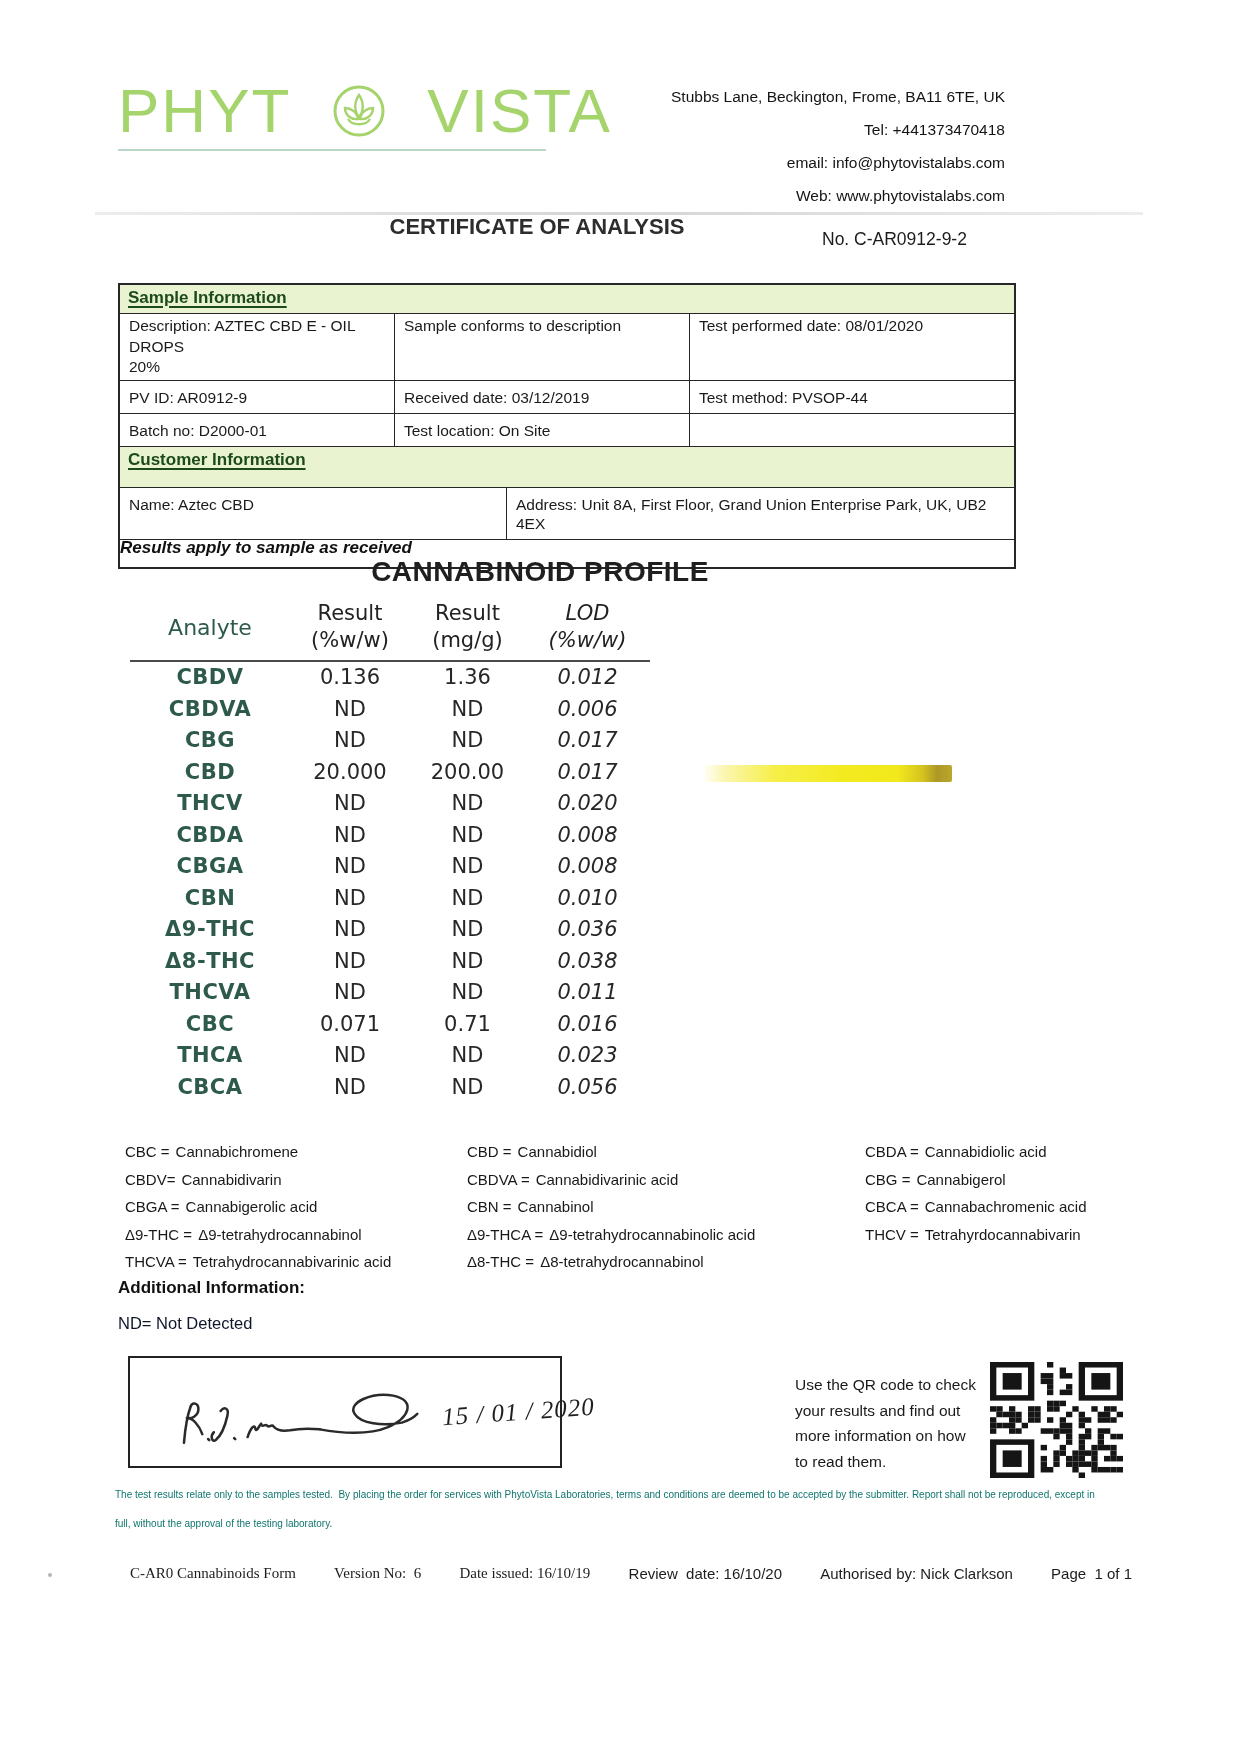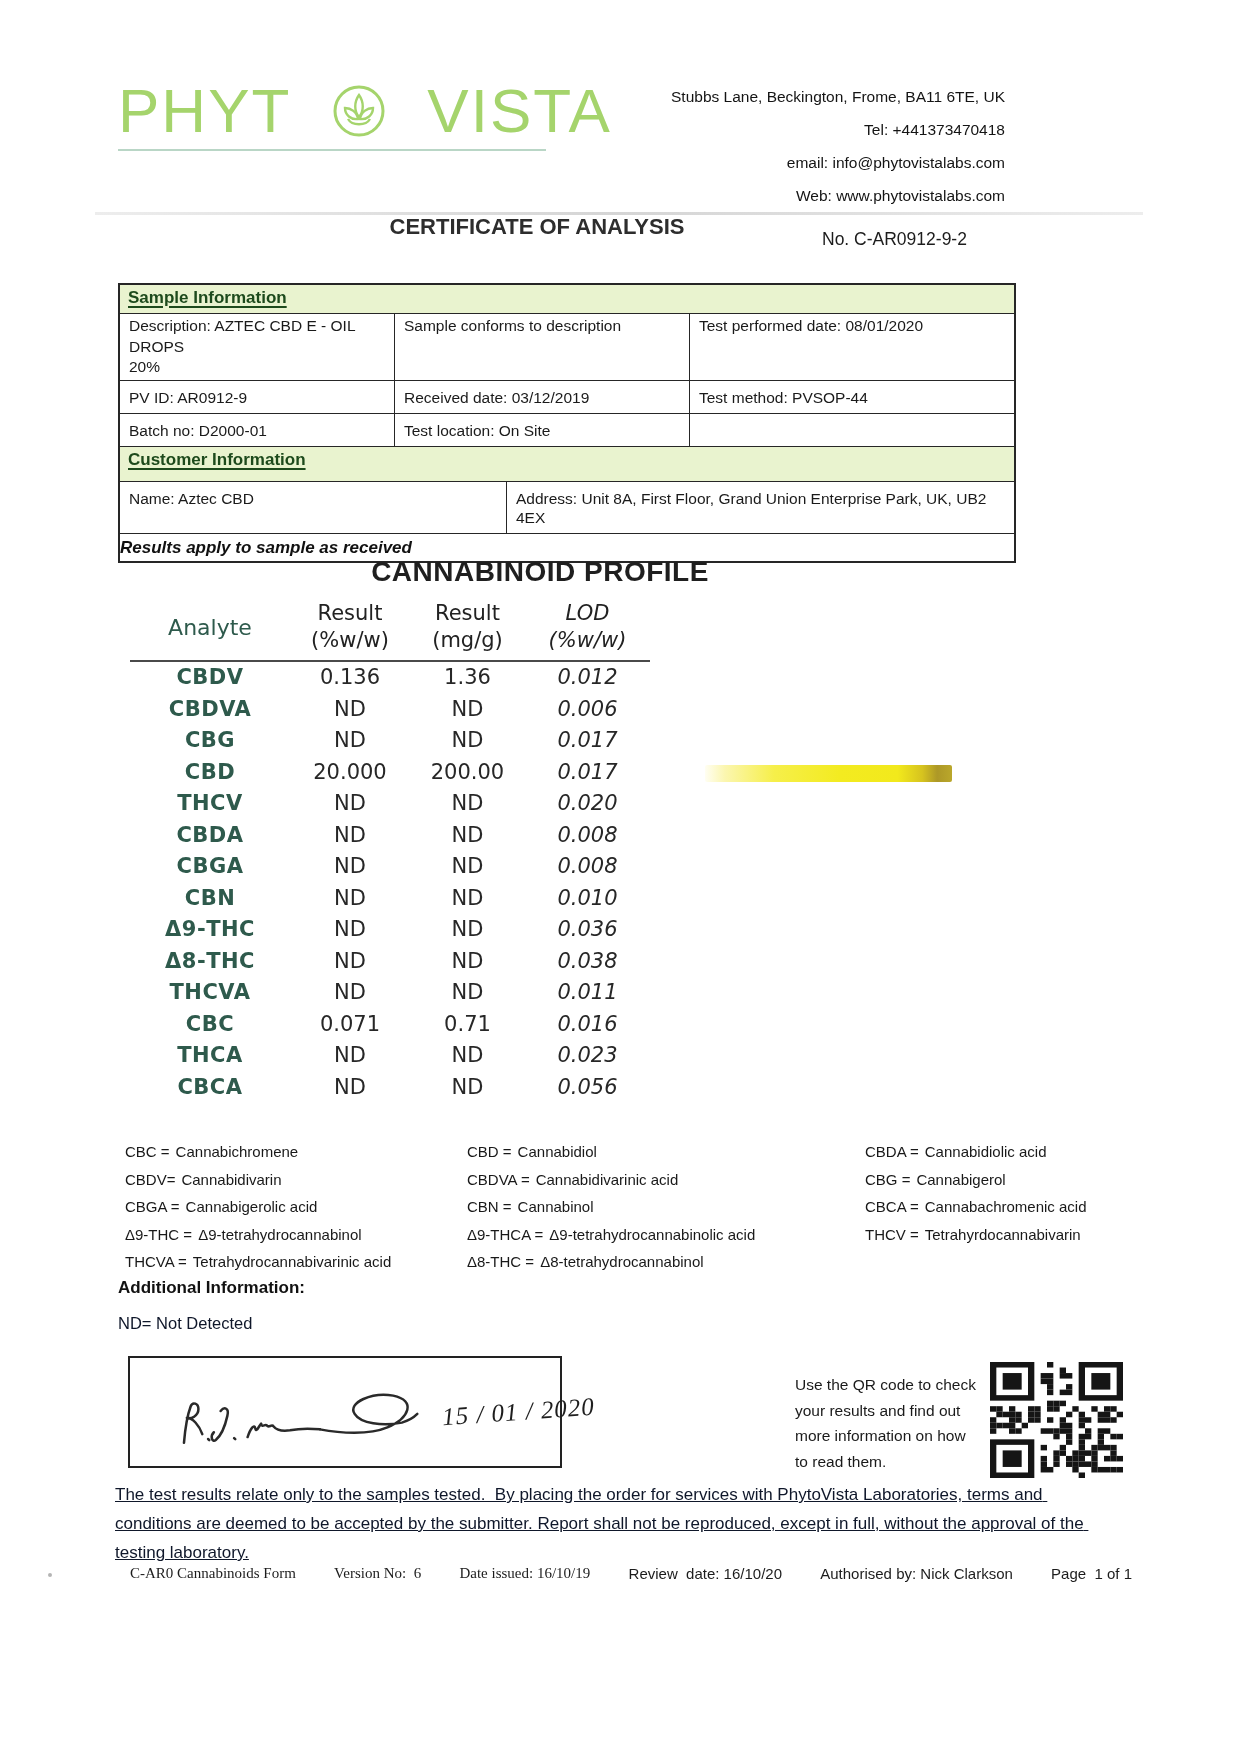--- a/index.html
+++ b/index.html
@@ -25,21 +25,21 @@
   .doc-title { position:absolute; left:0; top:214px; width:1074px; text-align:center;
     font-size:22px; font-weight:700; color:#2d2d2d; }
   .doc-number { position:absolute; left:822px; top:229px; font-size:17.5px; color:#1c1c1c; }
 
   
   .info-table { position:absolute; left:110px; top:283px; width:898px;
     border:2.5px solid #262626; box-sizing:border-box; font-size:15.5px; background:#fff;margin-left:8px; }
   .band { background:#e9f3cf; border-bottom:1.5px solid #262626; padding:3px 8px 5px;
     font-weight:700; font-size:17px; color:#1d4a1c; text-decoration:underline;
     text-decoration-thickness:2px; text-underline-offset:3px; }
-  .band.tall { padding-bottom:11px; }
+  .band.tall { padding-bottom:17px; }
   .irow { display:flex; border-bottom:1.5px solid #262626; background:#fff; }
   .irow.last { border-bottom:none; }
   .cell { box-sizing:border-box; border-right:1.5px solid #262626; padding-left:9px; padding-right:21px; }
   .cell:last-child { border-right:none; }
   .c1 { width:275px; } .c2 { width:295px; } .c3 { flex:1; }
   .c1b { width:387px; } .c2b { flex:1; }
   .irow.double .cell { padding-top:2px; padding-bottom:2px; line-height:20.5px; }
   .irow.single .cell { padding-top:7px; padding-bottom:6px; line-height:19px; }
   .irow.blank { height:27px; }
   .pre { white-space:pre-line; }
@@ -83,22 +83,22 @@
   .sig-date { position:absolute; left:312px; top:40px; font-family:"Liberation Serif", serif;
     font-style:italic; font-size:25px; transform:rotate(-4deg); color:#1e1e1e;
     letter-spacing:1px; white-space:nowrap; }
 
   
   .qr-caption { position:absolute; left:795px; top:1372px; font-size:15.5px;
     line-height:25.5px; color:#1a1a1a; }
   .qr-svg { position:absolute; left:990px; top:1362px; width:133px; height:116px; }
 
   
-  .disclaimer { position:absolute; left:115px; top:1480px; width:980px; font-size:17px;
-    line-height:29px; color:#0f172a; white-space:pre-wrap;text-decoration:underline; }
+  .disclaimer { position:absolute; left:115px; top:1480px; width:980px; font-size:10px;
+    line-height:29px; color:#0f766e; white-space:pre-wrap; }
   .page-footer { position:absolute; left:130px; top:1565px; width:1002px; display:flex;
     justify-content:space-between; font-size:15px; color:#1c1c1c; }
   .page-footer span { white-space:pre; }
   .page-footer span:nth-child(-n+3) { font-family:"Liberation Serif", serif; }
   .artifact-dot { position:absolute; left:48px; top:1573px; width:4px; height:4px;
     background:#777; border-radius:50%; opacity:0.55; }
 </style>
 </head>
 <body>
 

